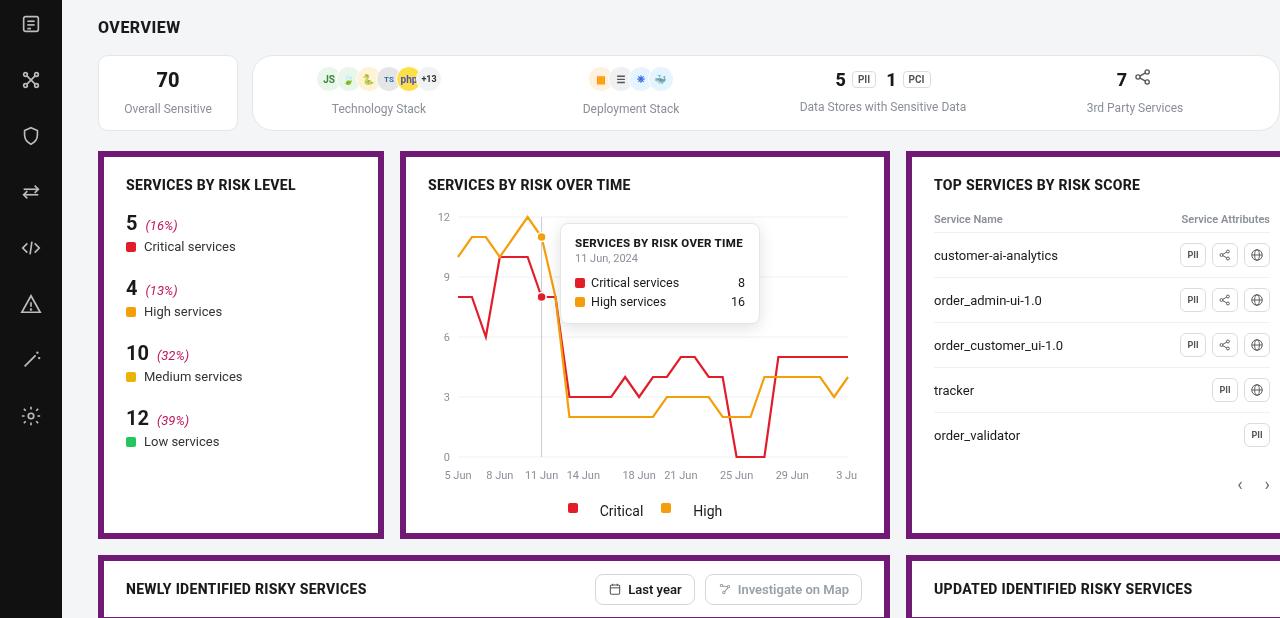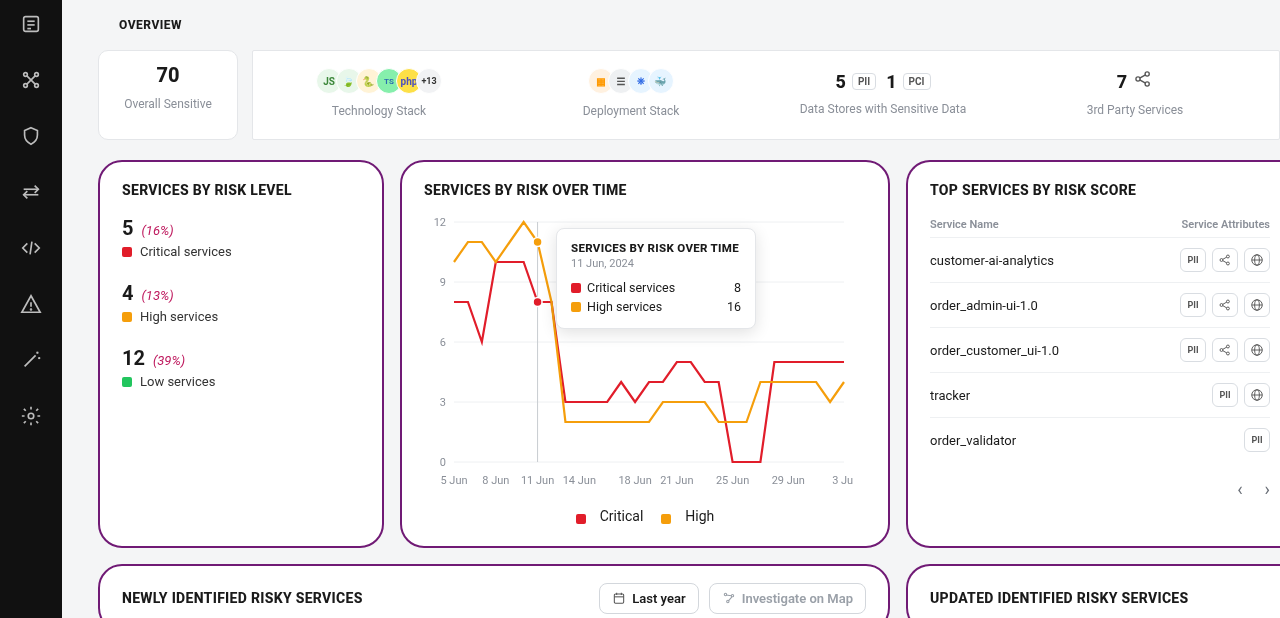--- a/index.html
+++ b/index.html
@@ -6,41 +6,41 @@
   body { font-family: -apple-system, BlinkMacSystemFont, "Segoe UI", Roboto, Helvetica, Arial, sans-serif; background: #f4f5f6; color: #1a1a1a; }
   .app { display: flex; width: 1280px; height: 618px; overflow: hidden; }
 
   
   .sidebar { width: 62px; background: #111; display: flex; flex-direction: column; align-items: center; padding-top: 12px; gap: 32px; }
   .sidebar .nav-item { width: 24px; height: 24px; color: #bdbdbd; cursor: pointer; display:flex; align-items:center; justify-content:center; }
   .sidebar .nav-item svg { width: 22px; height: 22px; stroke: currentColor; fill: none; stroke-width: 1.8; }
 
   
   .main { flex: 1; padding: 18px 0 0 36px; overflow: hidden; }
-  .page-title { font-size: 12px; font-weight: 800; letter-spacing: .5px; margin-bottom: 18px; margin-left: 21px; }
+  .page-title { font-size: 16px; font-weight: 800; letter-spacing: .5px; margin-bottom: 18px; }
 
   
   .summary-row { display: flex; gap: 14px; margin-bottom: 20px; }
-  .summary-card { background: #fff; border: 1px solid #e4e6e9; border-radius: 10px; padding: 12px 18px 28px; display:flex; flex-direction:column; align-items:center; justify-content:center; }
+  .summary-card { background: #fff; border: 1px solid #e4e6e9; border-radius: 10px; padding: 12px 18px 14px; display:flex; flex-direction:column; align-items:center; justify-content:center; }
   .summary-overall { width: 140px; }
-  .summary-rest { flex: 1; display: flex; align-items: stretch; background:#fff; border:1px solid #e4e6e9; border-radius:2px; }
+  .summary-rest { flex: 1; display: flex; align-items: stretch; background:#fff; border:1px solid #e4e6e9; border-radius:21px; }
   .rest-col { flex:1; display:flex; flex-direction:column; align-items:center; justify-content:center; padding: 10px 8px 14px; }
   .big-num { font-size: 20px; font-weight: 800; }
   .sub-label { font-size: 12px; color: #8a8f98; margin-top: 10px; }
   .stack-icons { display:flex; }
   .stack-icons .ic { width:26px; height:26px; border-radius:50%; border:1.5px solid #fff; margin-left:-6px; display:flex; align-items:center; justify-content:center; font-size:10px; font-weight:700; }
   .stack-icons .ic:first-child { margin-left:0; }
   .badge { border:1px solid #d9dde2; border-radius:4px; font-size:10px; font-weight:700; padding:2px 5px; color:#555; }
   .sens-row { display:flex; align-items:center; gap:10px; }
   .sens-pair { display:flex; align-items:center; gap:6px; }
   .sens-pair .n { font-size:18px; font-weight:800; }
 
   
   .grid { display:flex; gap:16px; }
-  .card { background:#fff; border:2px solid #701a75; border-radius:24px; padding:20px 22px; }
+  .card { background:#fff; border:6px solid #701a75; border-radius:0; padding:20px 22px; }
   .card-title { font-size:14px; font-weight:800; letter-spacing:.3px; margin-bottom:18px; }
 
   .risk-level { width: 286px; height: 388px; }
   .risk-row { margin-bottom: 22px; }
   .risk-row .top { display:flex; align-items:baseline; gap:8px; }
   .risk-row .n { font-size:20px; font-weight:700; }
   .risk-row .pct { font-size:13px; color:#be185d;font-style:italic; }
   .risk-row .bot { display:flex; align-items:center; gap:8px; margin-top:4px; font-size:13px; color:#333; }
   .sq { width:10px; height:10px; border-radius:2px; }
 
@@ -48,21 +48,21 @@
 
   .svg-chart { width: 430px; height: 280px; }
 
   .tooltip { position:absolute; left:154px; top:66px; background:#fff; border:1px solid #e4e6e9; border-radius:8px; box-shadow:0 4px 16px rgba(0,0,0,.12); padding:12px 14px; width:200px; }
   .tooltip .tt-title { font-size:11.5px; font-weight:800; letter-spacing:.3px; }
   .tooltip .tt-date { font-size:11px; color:#8a8f98; margin-top:2px; margin-bottom:8px; }
   .tooltip .tt-row { display:flex; align-items:center; justify-content:space-between; font-size:12.5px; padding:2px 0; }
   .tooltip .tt-row .lab { display:flex; align-items:center; gap:6px; }
 
   .legend { display:flex; gap:18px; justify-content:center; margin-top:8px; font-size:14px; }
-  .legend .itm { display:flex; align-items:flex-end; gap:14px; }
+  .legend .itm { display:flex; align-items:flex-start; gap:22px; }
 
   .top-services { flex:1; height:388px; border-right:none; border-top-right-radius:0; border-bottom-right-radius:0; padding-right:10px; }
   .ts-head { display:flex; justify-content:space-between; font-size:11px; color:#8a8f98; font-weight:600; margin-top:20px; margin-bottom:6px; }
   .ts-row { display:flex; align-items:center; justify-content:space-between; border-top:1px solid #eef0f2; height:45px; font-size:13px; }
   .ts-attrs { display:flex; gap:6px; }
   .attr-badge { border:1px solid #d9dde2; border-radius:6px; width:26px; height:24px; display:flex; align-items:center; justify-content:center; font-size:9px; font-weight:700; color:#555; }
   .attr-badge svg { width:14px; height:14px; stroke:#555; fill:none; stroke-width:1.6; }
   .pager { display:flex; gap:22px; justify-content:flex-end; margin-top:16px; color:#6b7078; }
   .pager span { cursor:pointer; font-size:18px; }
 
@@ -151,21 +151,21 @@
       <div class="summary-card summary-overall">
         <div class="big-num">70</div>
         <div class="sub-label">Overall Sensitive</div>
       </div>
       <div class="summary-rest">
         <div class="rest-col">
           <div class="stack-icons">
             <div class="ic" style="background:#e8f7ea;color:#3c873a">JS</div>
             <div class="ic" style="background:#e8f7ea;color:#3c873a">🍃</div>
             <div class="ic" style="background:#fff3d6;color:#3572A5">🐍</div>
-            <div class="ic" style="background:#86efac;color:#2b6cb0;font-size:8px">TS</div>
+            <div class="ic" style="background:#e5e5e5;color:#2b6cb0;font-size:8px">TS</div>
             <div class="ic" style="background:#fde047;color:#4c51bf">php</div>
             <div class="ic" style="background:#f1f2f4;color:#333;font-size:9px">+13</div>
           </div>
           <div class="sub-label">Technology Stack</div>
         </div>
         <div class="rest-col">
           <div class="stack-icons">
             <div class="ic" style="background:#fff1e0;color:#ff9900">▦</div>
             <div class="ic" style="background:#eef0f2;color:#555">☰</div>
             <div class="ic" style="background:#e6f4ff;color:#326ce5">⎈</div>
@@ -218,20 +218,30 @@
               </div>
             </div>
             <div class="risk-row">
               <div class="top">
                 <span class="n">4</span>
                 <span class="pct">(13%)</span>
               </div>
     <div class="bot">
                 <span class="sq" style="background:#f59e0b"></span>
                 <span>High services</span>
+              </div>
+            </div>
+            <div class="risk-row">
+              <div class="top">
+                <span class="n">10</span>
+                <span class="pct">(32%)</span>
+              </div>
+    <div class="bot">
+                <span class="sq" style="background:#eab308"></span>
+                <span>Medium services</span>
               </div>
             </div>
             <div class="risk-row">
               <div class="top">
                 <span class="n">12</span>
                 <span class="pct">(39%)</span>
               </div>
     <div class="bot">
                 <span class="sq" style="background:#22c55e"></span>
                 <span>Low services</span>

